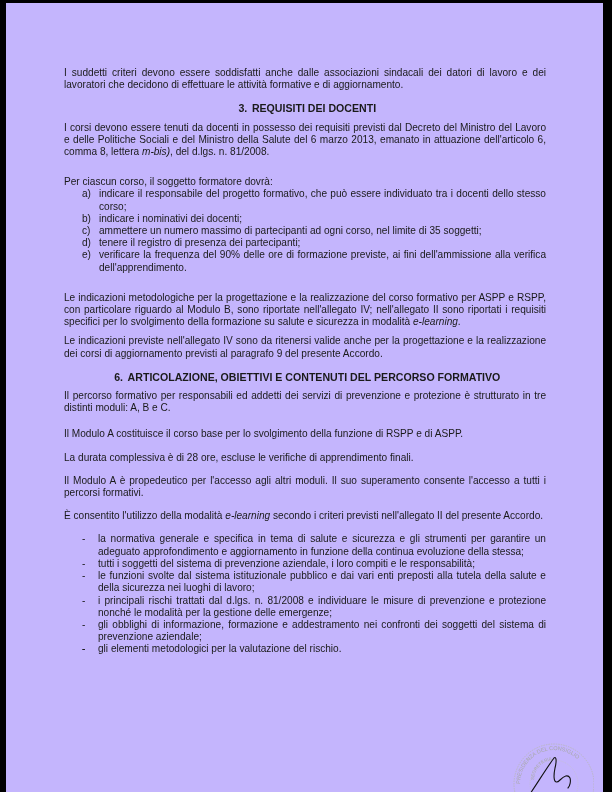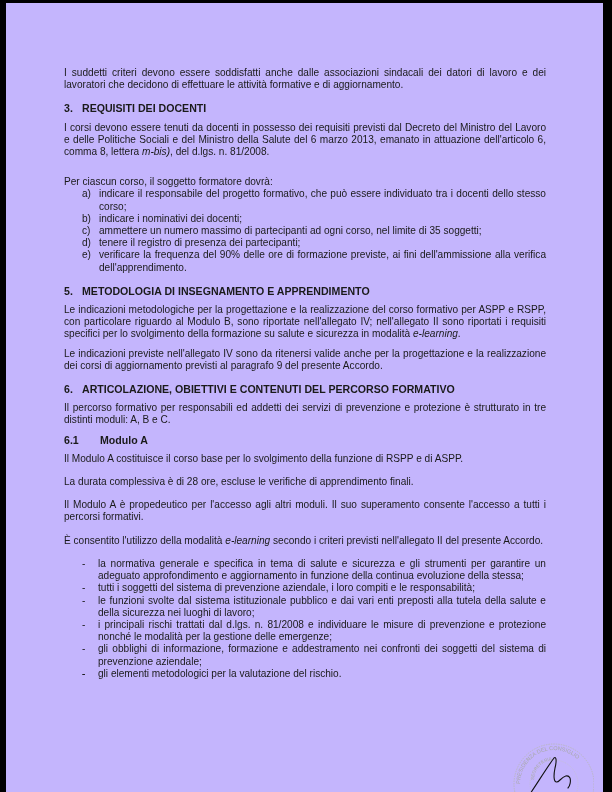--- a/index.html
+++ b/index.html
@@ -11,21 +11,21 @@
   }
   .page {
     position: absolute; left: 6px; top: 3px; width: 597px; height: 789px;
     background: #c4b5fd;
   }
   .content {
     position: absolute; left: 58px; top: 64px; width: 482px;
     font-size: 10.1px; line-height: 12.2px;
   }
   .content p { margin: 0; text-align: justify; }
-  .h { font-weight: bold; font-size: 10.6px; margin: 0; }
+  .h { font-weight: bold; font-size: 10.6px; margin: 0; text-align: center; }
   .h .num { display: inline-block; width: 18px; }
   .h .num2 { display: inline-block; width: 36px; }
   .gap-s { height: 7px; }
   .gap-m { height: 11px; }
   ol.alpha, ul.dash { margin: 0; padding: 0; list-style: none; }
   ol.alpha li, ul.dash li { position: relative; padding-left: 35px; text-align: justify; }
   ol.alpha li .mk { position: absolute; left: 18px; top: 0; }
   ul.dash li .mk { position: absolute; left: 18px; top: 0; }
   ul.dash li { padding-left: 34px; }
   em { font-style: italic; }
@@ -53,39 +53,33 @@
     <p>Per ciascun corso, il soggetto formatore dovrà:</p>
     <ol class="alpha">
       <li><span class="mk">a)</span><span>indicare il responsabile del progetto formativo, che può essere individuato tra i docenti dello stesso corso;</span></li>
       <li><span class="mk">b)</span><span>indicare i nominativi dei docenti;</span></li>
       <li><span class="mk">c)</span><span>ammettere un numero massimo di partecipanti ad ogni corso, nel limite di 35 soggetti;</span></li>
       <li><span class="mk">d)</span><span>tenere il registro di presenza dei partecipanti;</span></li>
       <li><span class="mk">e)</span><span>verificare la frequenza del 90% delle ore di formazione previste, ai fini dell'ammissione alla verifica dell'apprendimento.</span></li>
     </ol>
 
     <div class="gap-m"></div>
-    <div class="h">
-      <span class="num">5.</span><span>METODOLOGIA DI INSEGNAMENTO E APPRENDIMENTO</span>
-    </div>
     <div class="gap-s"></div>
     <p><span>Le indicazioni metodologiche per la progettazione e la realizzazione del corso formativo per ASPP e RSPP, con particolare riguardo al Modulo B, sono riportate nell'allegato IV; nell'allegato II sono riportati i requisiti specifici per lo svolgimento della formazione su salute e sicurezza in modalità </span><em>e-learning</em><span>.</span></p>
     <div class="gap-s"></div>
     <p>Le indicazioni previste nell'allegato IV sono da ritenersi valide anche per la progettazione e la realizzazione dei corsi di aggiornamento previsti al paragrafo 9 del presente Accordo.</p>
 
     <div class="gap-m"></div>
     <div class="h">
       <span class="num">6.</span><span>ARTICOLAZIONE, OBIETTIVI E CONTENUTI DEL PERCORSO FORMATIVO</span>
     </div>
     <div class="gap-s"></div>
     <p>Il percorso formativo per responsabili ed addetti dei servizi di prevenzione e protezione è strutturato in tre distinti moduli: A, B e C.</p>
 
     <div class="gap-s"></div>
-    <div class="h">
-      <span class="num2">6.1</span><span>Modulo A</span>
-    </div>
     <div class="gap-s"></div>
     <p>Il Modulo A costituisce il corso base per lo svolgimento della funzione di RSPP e di ASPP.</p>
     <div class="gap-m"></div>
     <p>La durata complessiva è di 28 ore, escluse le verifiche di apprendimento finali.</p>
     <div class="gap-m"></div>
     <p>Il Modulo A è propedeutico per l'accesso agli altri moduli. Il suo superamento consente l'accesso a tutti i percorsi formativi.</p>
     <div class="gap-m"></div>
     <p><span>È consentito l'utilizzo della modalità </span><em>e-learning</em><span> secondo i criteri previsti nell'allegato II del presente Accordo.</span></p>
     <div class="gap-m"></div>
     <ul class="dash">

